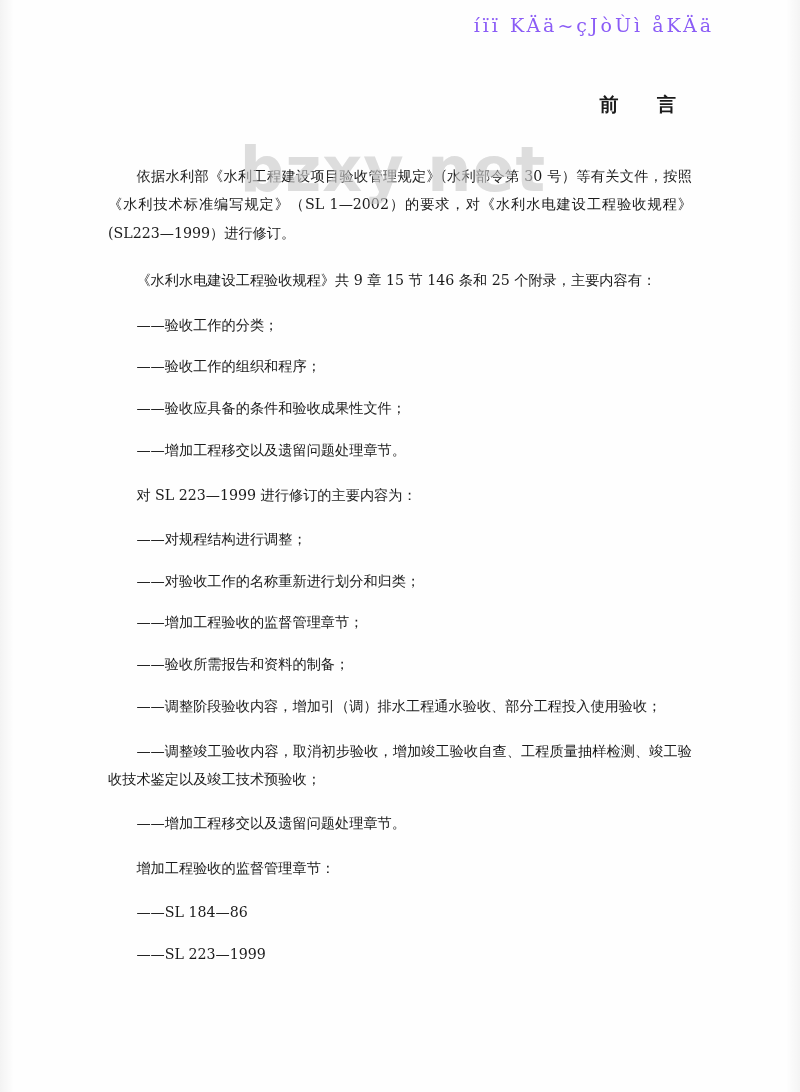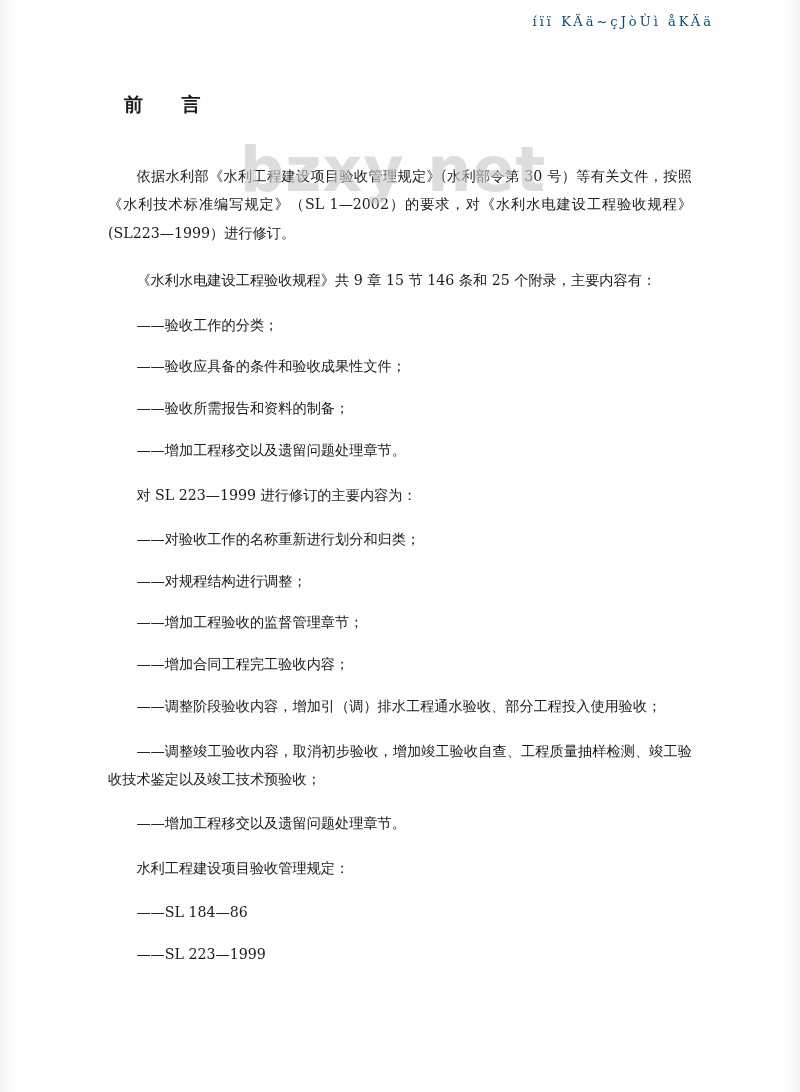--- a/index.html
+++ b/index.html
@@ -38,23 +38,23 @@
     width: 14px;
     background: linear-gradient(to left, rgba(0,0,0,0.04), rgba(0,0,0,0));
     pointer-events: none;
   }
 
   .header-mark {
     position: absolute;
     top: 14px;
     right: 86px;
     font-family: "DejaVu Serif", "Liberation Serif", serif;
-    font-size: 13px;
+    font-size: 19px;
     letter-spacing: 3px;
-    color: #0c4a6e;
+    color: #8b5cf6;
     white-space: nowrap;
     user-select: none;
   }
 
   .watermark {
     position: absolute;
     top: 133px;
     left: 178px;
     width: 430px;
     text-align: center;
@@ -70,21 +70,21 @@
 
   .content {
     position: absolute;
     left: 108px;
     right: 108px;
     top: 92px;
     z-index: 2;
   }
 
   .doc-title {
-    text-align: left;
+    text-align: right;
     font-size: 19px;
     font-weight: bold;
     letter-spacing: 16px;
     margin: 0 0 44px 0;
     padding-left: 16px;
     font-family: "DejaVu Sans", "Liberation Sans", sans-serif;
   }
 
   p.para {
     margin: 0 0 19px 0;
@@ -113,31 +113,31 @@
 
   <div class="watermark">bzxy   net</div>
 
   <div class="content">
     <h1 class="doc-title">前    言</h1>
 
     <div id="body-blocks">
         <p class="para para">依据水利部《水利工程建设项目验收管理规定》(水利部令第 30 号）等有关文件，按照《水利技术标准编写规定》（SL 1—2002）的要求，对《水利水电建设工程验收规程》(SL223—1999）进行修订。</p>
         <p class="para para">《水利水电建设工程验收规程》共 9 章 15 节 146 条和 25 个附录，主要内容有：</p>
         <p class="item">——验收工作的分类；</p>
+        <p class="item">——验收工作的组织和程序；</p>
         <p class="item">——验收应具备的条件和验收成果性文件；</p>
-        <p class="item">——验收所需报告和资料的制备；</p>
         <p class="item">——增加工程移交以及遗留问题处理章节。</p>
         <p class="para para">对 SL 223—1999 进行修订的主要内容为：</p>
+        <p class="item">——对规程结构进行调整；</p>
         <p class="item">——对验收工作的名称重新进行划分和归类；</p>
-        <p class="item">——对规程结构进行调整；</p>
         <p class="item">——增加工程验收的监督管理章节；</p>
-        <p class="item">——增加合同工程完工验收内容；</p>
+        <p class="item">——验收所需报告和资料的制备；</p>
         <p class="item">——调整阶段验收内容，增加引（调）排水工程通水验收、部分工程投入使用验收；</p>
         <p class="para para">——调整竣工验收内容，取消初步验收，增加竣工验收自查、工程质量抽样检测、竣工验收技术鉴定以及竣工技术预验收；</p>
         <p class="item">——增加工程移交以及遗留问题处理章节。</p>
-        <p class="para para">水利工程建设项目验收管理规定：</p>
+        <p class="para para">增加工程验收的监督管理章节：</p>
         <p class="item">——SL 184—86</p>
         <p class="item">——SL 223—1999</p>
       </div>
 
     <div class="footer-space"></div>
   </div>
 </div>
 
 </body></html>

